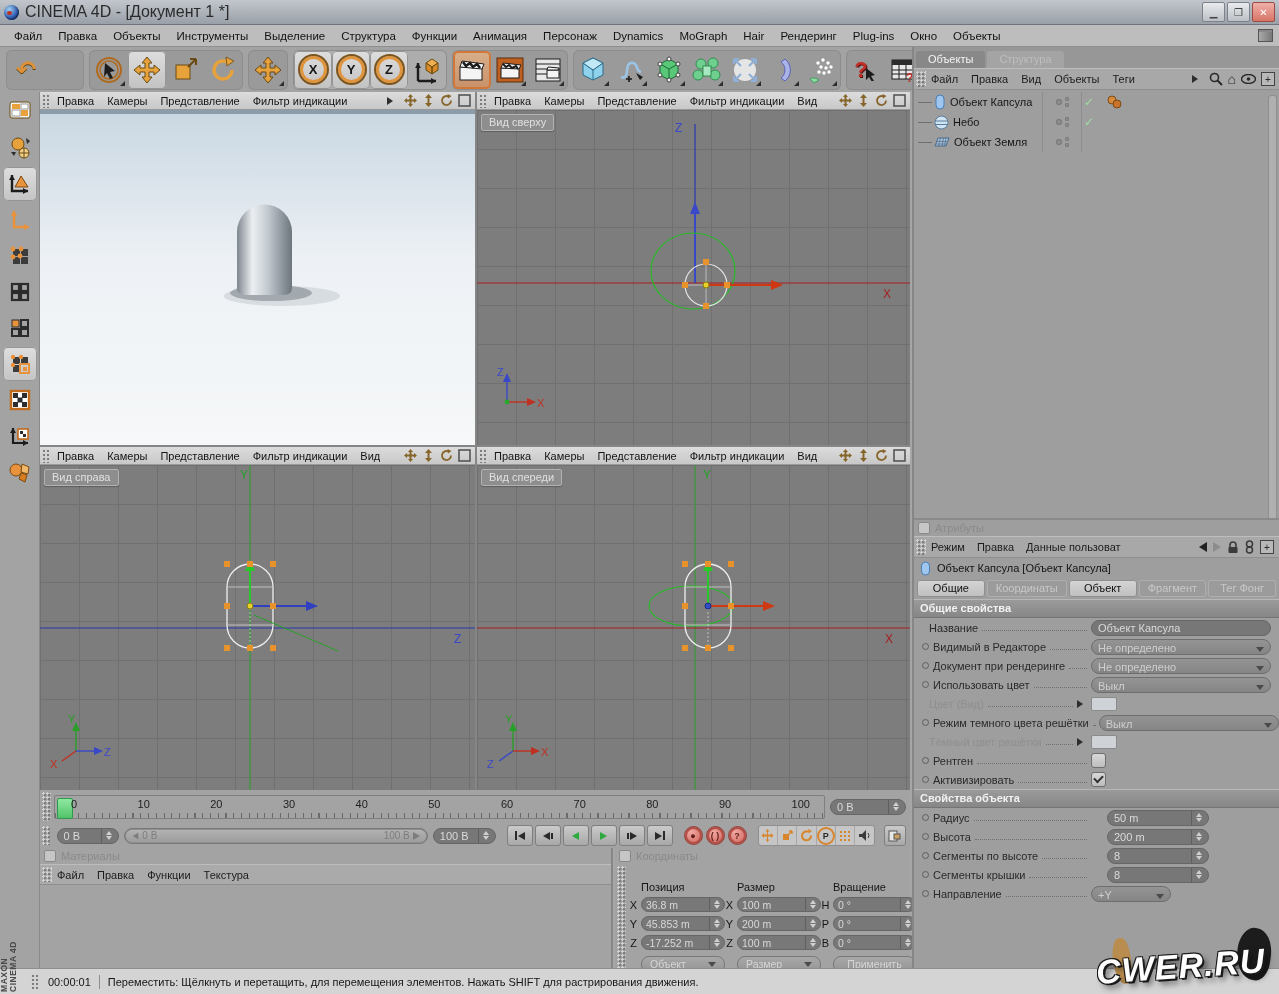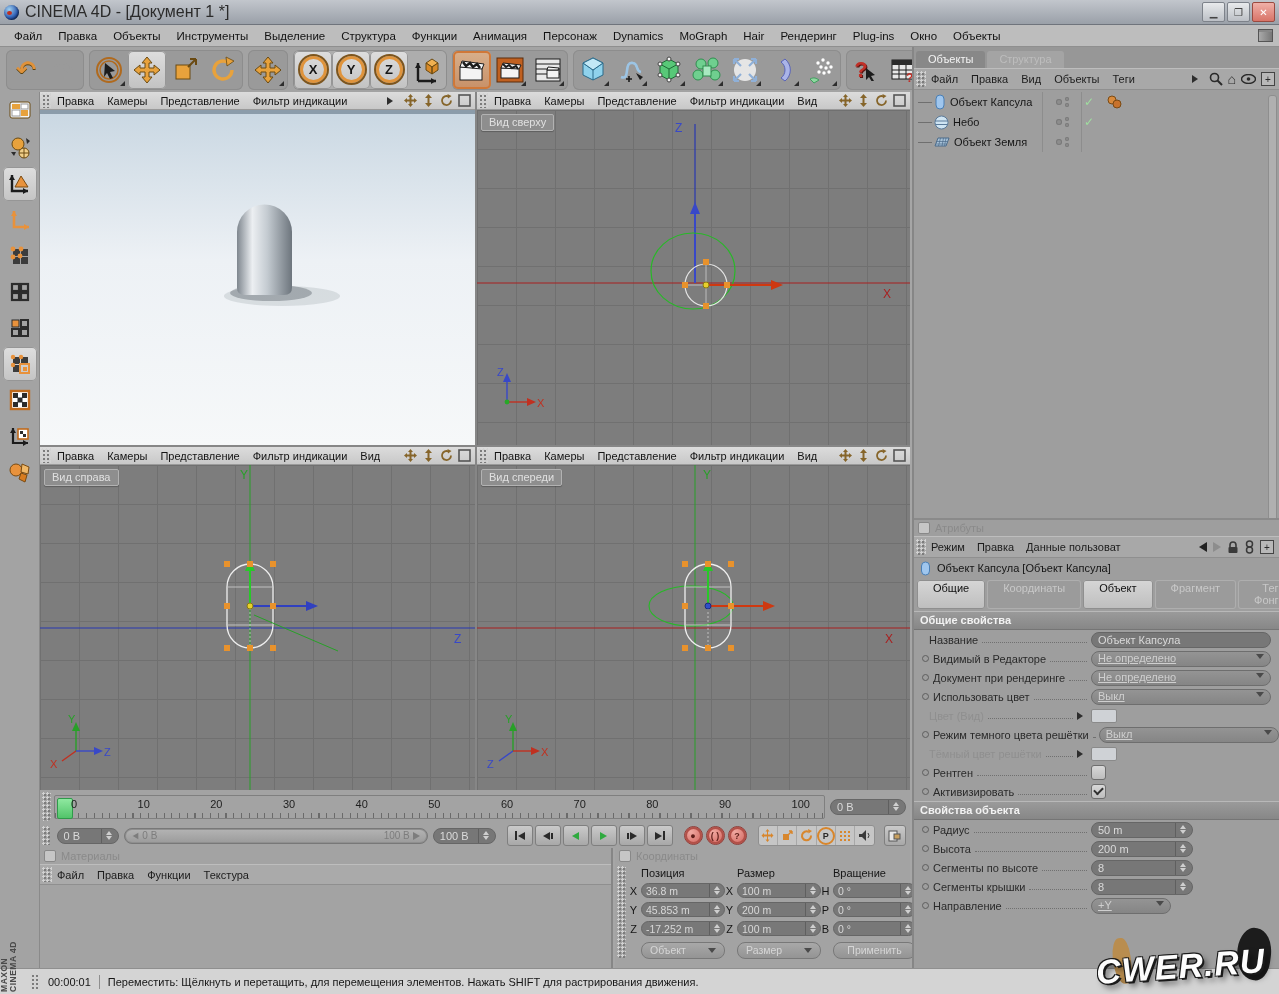--- a/index.html
+++ b/index.html
@@ -88,42 +88,42 @@
   .ptitle{height:16px;display:flex;align-items:center;gap:5px;padding-left:4px;color:#8a8a8a;}
   .pchk{width:10px;height:10px;border:1px solid #888;background:#c6c6c6;border-radius:2px;}
   #attrmenu{height:20px;display:flex;align-items:center;background:#a8a8a8;border-top:1px solid #bdbdbd;border-bottom:1px solid #8f8f8f;}
   #attrmenu .grip{width:10px;margin:2px 5px 2px 2px;}
   .ami{margin-right:12px;}
   .amicons{margin-left:auto;display:flex;align-items:center;gap:6px;margin-right:5px;}
   .tri-l{width:0;height:0;border:5px solid transparent;border-right:8px solid #222;border-left:0;}
   .tri-r{width:0;height:0;border:5px solid transparent;border-left:8px solid #8d8d8d;border-right:0;}
   #objline{height:20px;display:flex;align-items:center;gap:6px;padding-left:6px;color:#141414;}
   #attrtabs{display:flex;gap:2px;padding:2px 3px;}
-  .atab{flex:1;text-align:right;padding:2px 16px 3px;border-radius:3px;background:#9b9b9b;color:#c8c8c8;box-shadow:inset 0 0 0 1px #aeaeae;}
+  .atab{flex:1;text-align:center;padding:2px 9px 3px;border-radius:3px;background:#9b9b9b;color:#c8c8c8;box-shadow:inset 0 0 0 1px #aeaeae;}
   .atab.on{background:linear-gradient(#d6d6d6,#bebebe);color:#101010;box-shadow:inset 0 0 0 1px #8f8f8f;}
   .sect{background:linear-gradient(#9a9a9a,#878787);color:#f2f2f2;font-weight:bold;padding:2px 6px 3px;
     border-top:1px solid #b8b8b8;border-bottom:1px solid #757575;}
   .arow{display:flex;align-items:center;height:19px;padding:0 8px 0 8px;}
   .bullet{width:5px;height:5px;border:1px solid #5e5e5e;border-radius:50%;margin-right:4px;flex:none;}
   .nobullet{width:7px;flex:none;}
   .albl{color:#2a2a2a;white-space:nowrap;}
   .albl.dis{color:#8f8f8f;}
   .lead{flex:1;margin:0 4px 3px 4px;border-bottom:1px dotted #707070;height:8px;min-width:4px;}
   .rarr{width:0;height:0;border:4px solid transparent;border-left:6px solid #2d2d2d;margin-right:4px;flex:none;}
   .actl{width:180px;flex:none;display:flex;align-items:center;}
   .fld{background:#777777;border:1px solid #666;border-radius:8px;color:#dadada;height:14px;display:flex;align-items:center;
     padding:0 6px;box-sizing:content-box;}
   .drop{background:linear-gradient(#949494,#858585);border:1px solid #6e6e6e;border-radius:8px;color:#cfcfcf;height:14px;
-    display:flex;align-items:flex-start;padding:0 6px;text-decoration:underline;}
+    display:flex;align-items:flex-end;padding:0 6px;}
   .wfull{flex:1;}
   .dtri{margin-left:auto;width:0;height:0;border:4px solid transparent;border-top:5px solid #4a4a4a;position:relative;top:2px;}
   .sa{margin-left:auto;display:flex;flex-direction:column;gap:1px;border-left:1px solid #5f5f5f;padding-left:4px;align-self:stretch;justify-content:center;}
   .sa .u{width:0;height:0;border:3px solid transparent;border-bottom:4px solid #cfcfcf;}
   .sa .d{width:0;height:0;border:3px solid transparent;border-top:4px solid #cfcfcf;}
-  .spin{width:88px;}
+  .spin{width:88px;margin-left:16px;}
   .chk{width:13px;height:13px;border:1px solid #6e6e6e;border-radius:3px;background:linear-gradient(#d8d8d8,#bdbdbd);position:relative;}
   .chk.checked::after{content:"";position:absolute;left:2px;top:2px;width:7px;height:4px;border-left:2px solid #2f2f2f;
     border-bottom:2px solid #2f2f2f;transform:rotate(-45deg);}
   .swatch{width:24px;height:12px;background:#cfd2d6;border:1px solid #8a8a8a;border-radius:2px;}
   .lbtn{width:13px;height:15px;background:linear-gradient(#b8b8b8,#9e9e9e);border:1px solid #777;border-radius:0 7px 7px 0;
     display:flex;align-items:center;justify-content:center;margin-left:1px;}
   .lbtn i{width:0;height:0;border:3px solid transparent;border-left:5px solid #2d2d2d;}
   
   #tlruler{left:40px;top:790px;width:870px;height:33px;background:#a3a3a3;display:flex;align-items:center;box-sizing:border-box;padding:0 4px 0 2px;}
   #ruler{flex:1;height:24px;background:linear-gradient(#b4b4b4,#989898);border:1px solid #7f7f7f;border-radius:2px;position:relative;
@@ -155,21 +155,21 @@
     font-size:9px;font-weight:bold;color:#2a2a2a;}
   
   #mats{left:40px;top:848px;width:573px;height:120px;background:#a3a3a3;border-right:2px solid #868686;box-sizing:border-box;}
   #matmenu{height:19px;display:flex;align-items:center;background:#aaaaaa;border-top:1px solid #bdbdbd;border-bottom:1px solid #8f8f8f;}
   #matmenu .grip{width:10px;margin:2px 5px 2px 2px;}
   #coords{left:615px;top:848px;width:295px;height:120px;background:#a3a3a3;box-sizing:border-box;}
   #coordgrid{display:grid;grid-template-columns:96px 96px 95px;padding:0 2px 0 14px;position:relative;}
   #coordgrid .grip2{position:absolute;left:2px;top:2px;bottom:4px;width:9px;
     background-image:radial-gradient(circle at 1.5px 1.5px,#d2d2d2 1px,transparent 1.4px),
                      radial-gradient(circle at 2.8px 2.8px,#7c7c7c 1px,transparent 1.4px);background-size:4px 4px;}
-  .chead{height:17px;display:flex;align-items:center;color:#161616;padding-left:12px;}
+  .chead{height:17px;display:flex;align-items:center;color:#161616;padding-left:12px;margin-top:14px;}
   .crow{height:19px;display:flex;align-items:center;gap:3px;}
   .cl{width:9px;text-align:center;color:#161616;}
   .cfld{flex:1;max-width:76px;background:#787878;border:1px solid #666;border-radius:8px;color:#d8d8d8;height:13px;
     display:flex;align-items:center;padding:0 4px;font-size:10.5px;}
   .cbtnrow{height:24px;display:flex;align-items:center;gap:3px;padding-left:12px;}
   .cbtn{height:15px;border-radius:8px;background:linear-gradient(#a8a8a8,#949494);border:1px solid #787878;color:#d6d6d6;
     display:flex;align-items:center;padding:0 8px;font-size:10.5px;}
   
   #statusbar{left:0;top:968px;width:1279px;height:26px;background:#d4d4d4;border-top:1px solid #8f8f8f;box-sizing:border-box;
     display:flex;align-items:center;color:#151515;}

